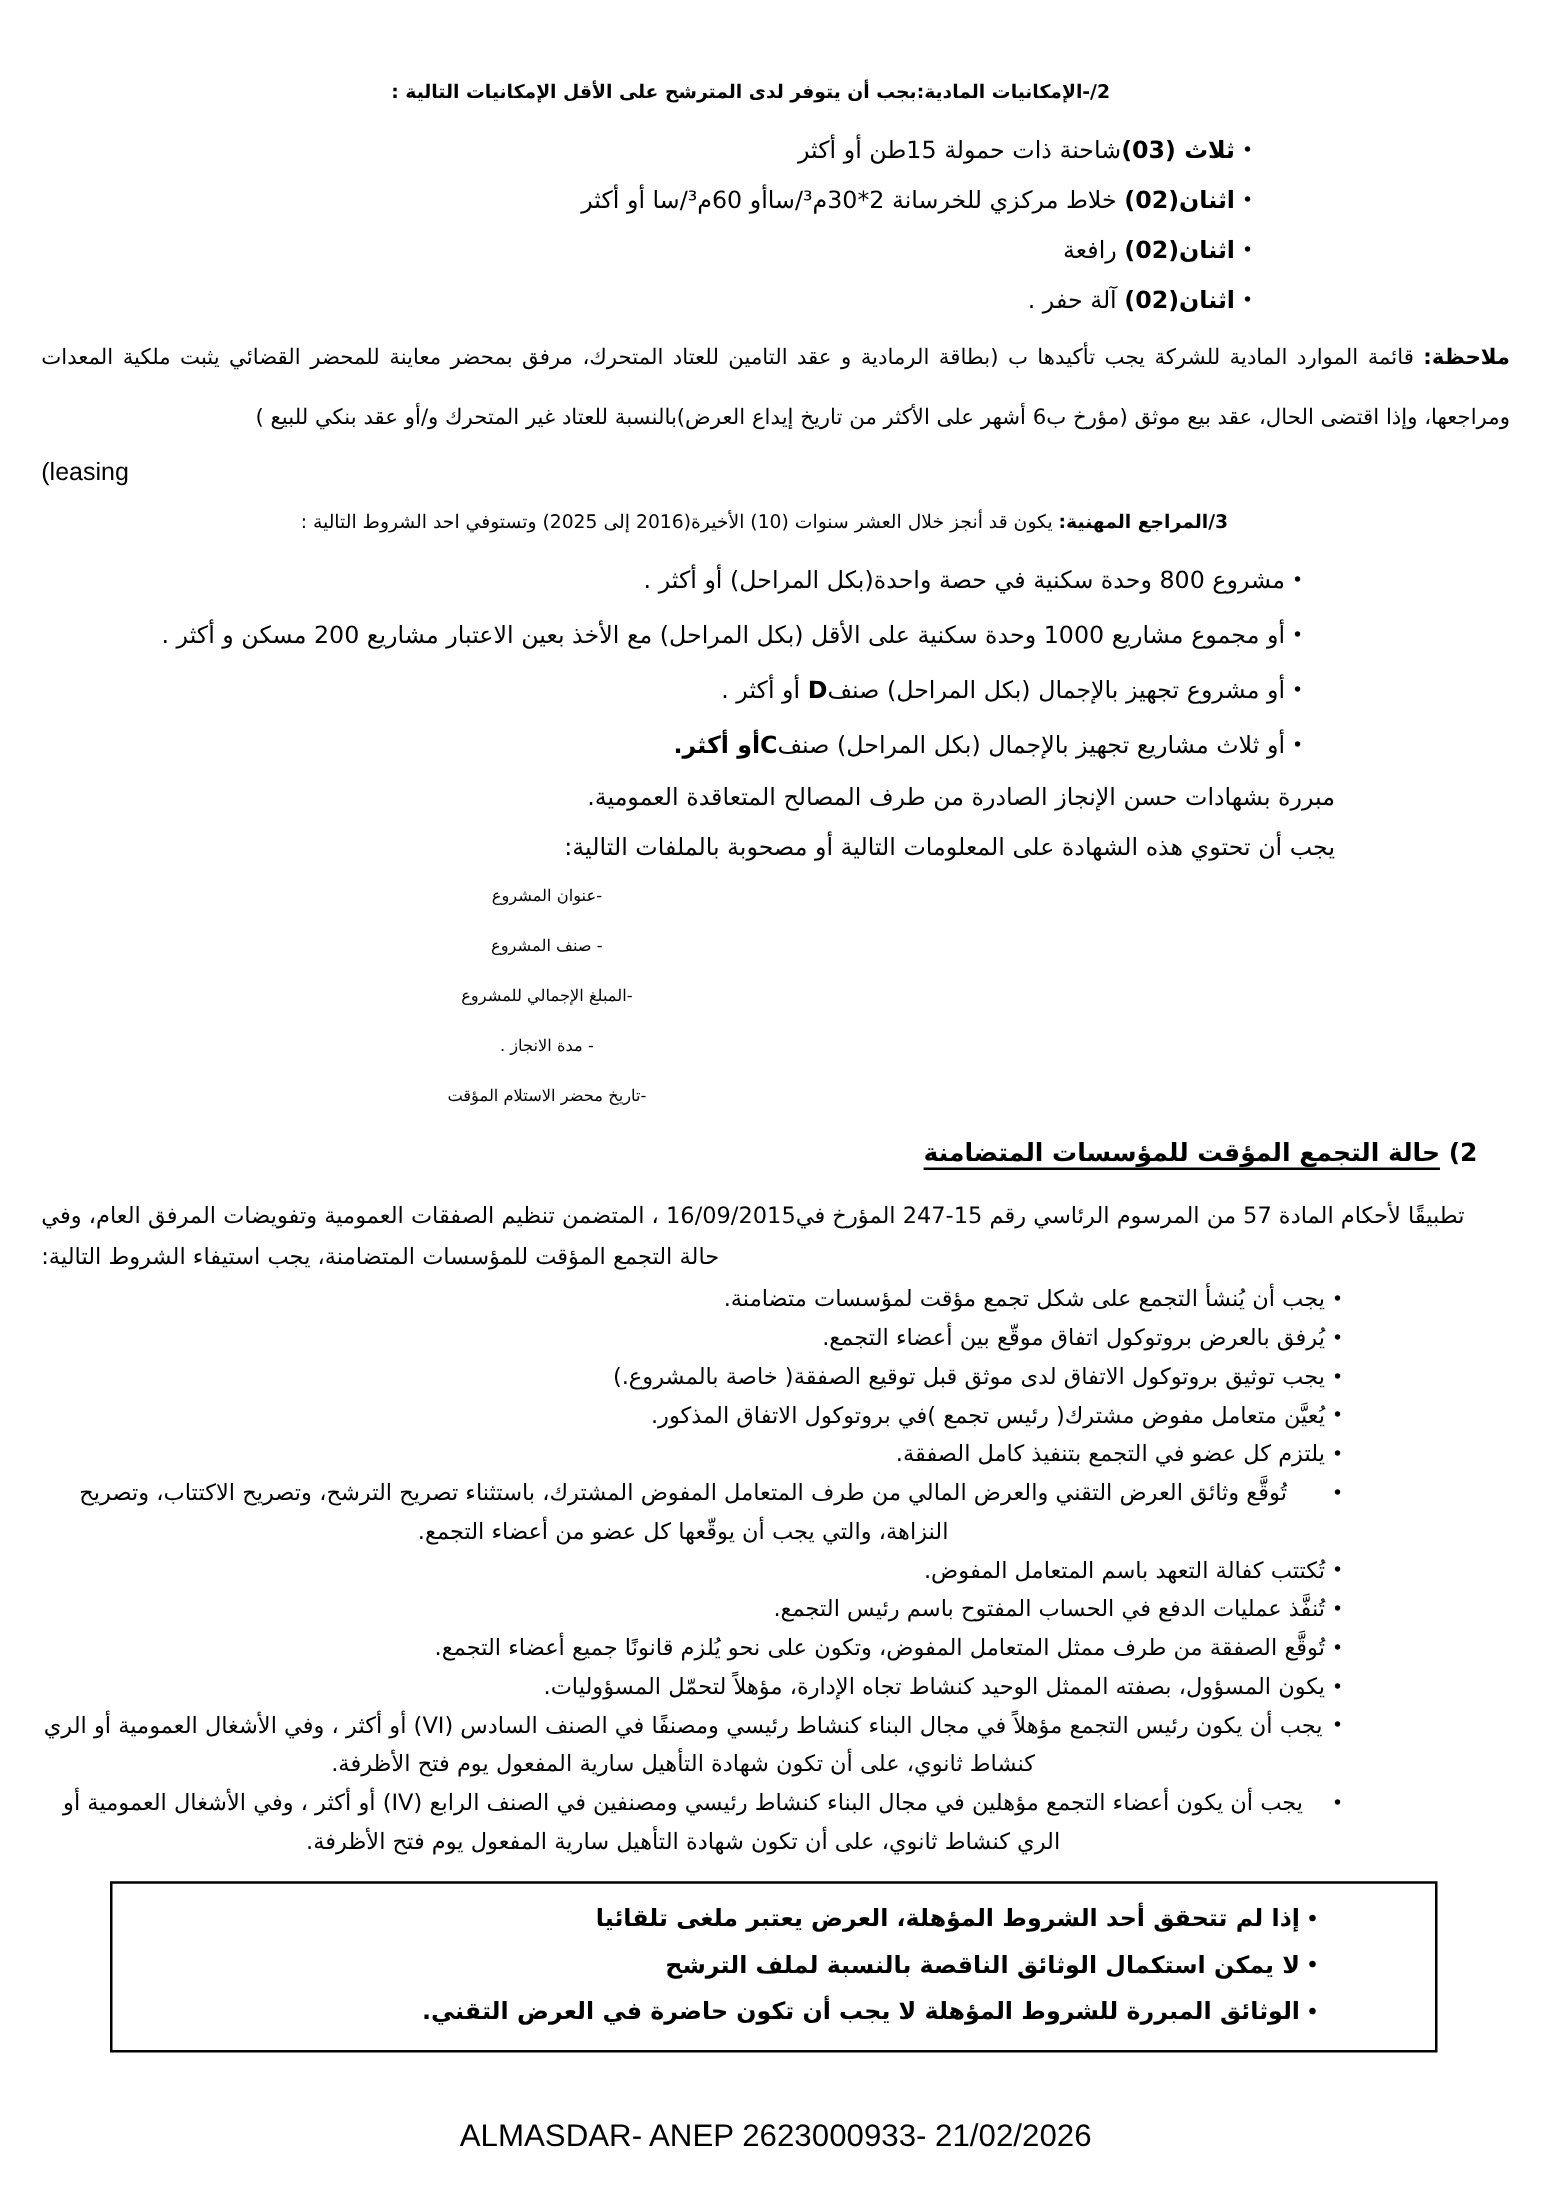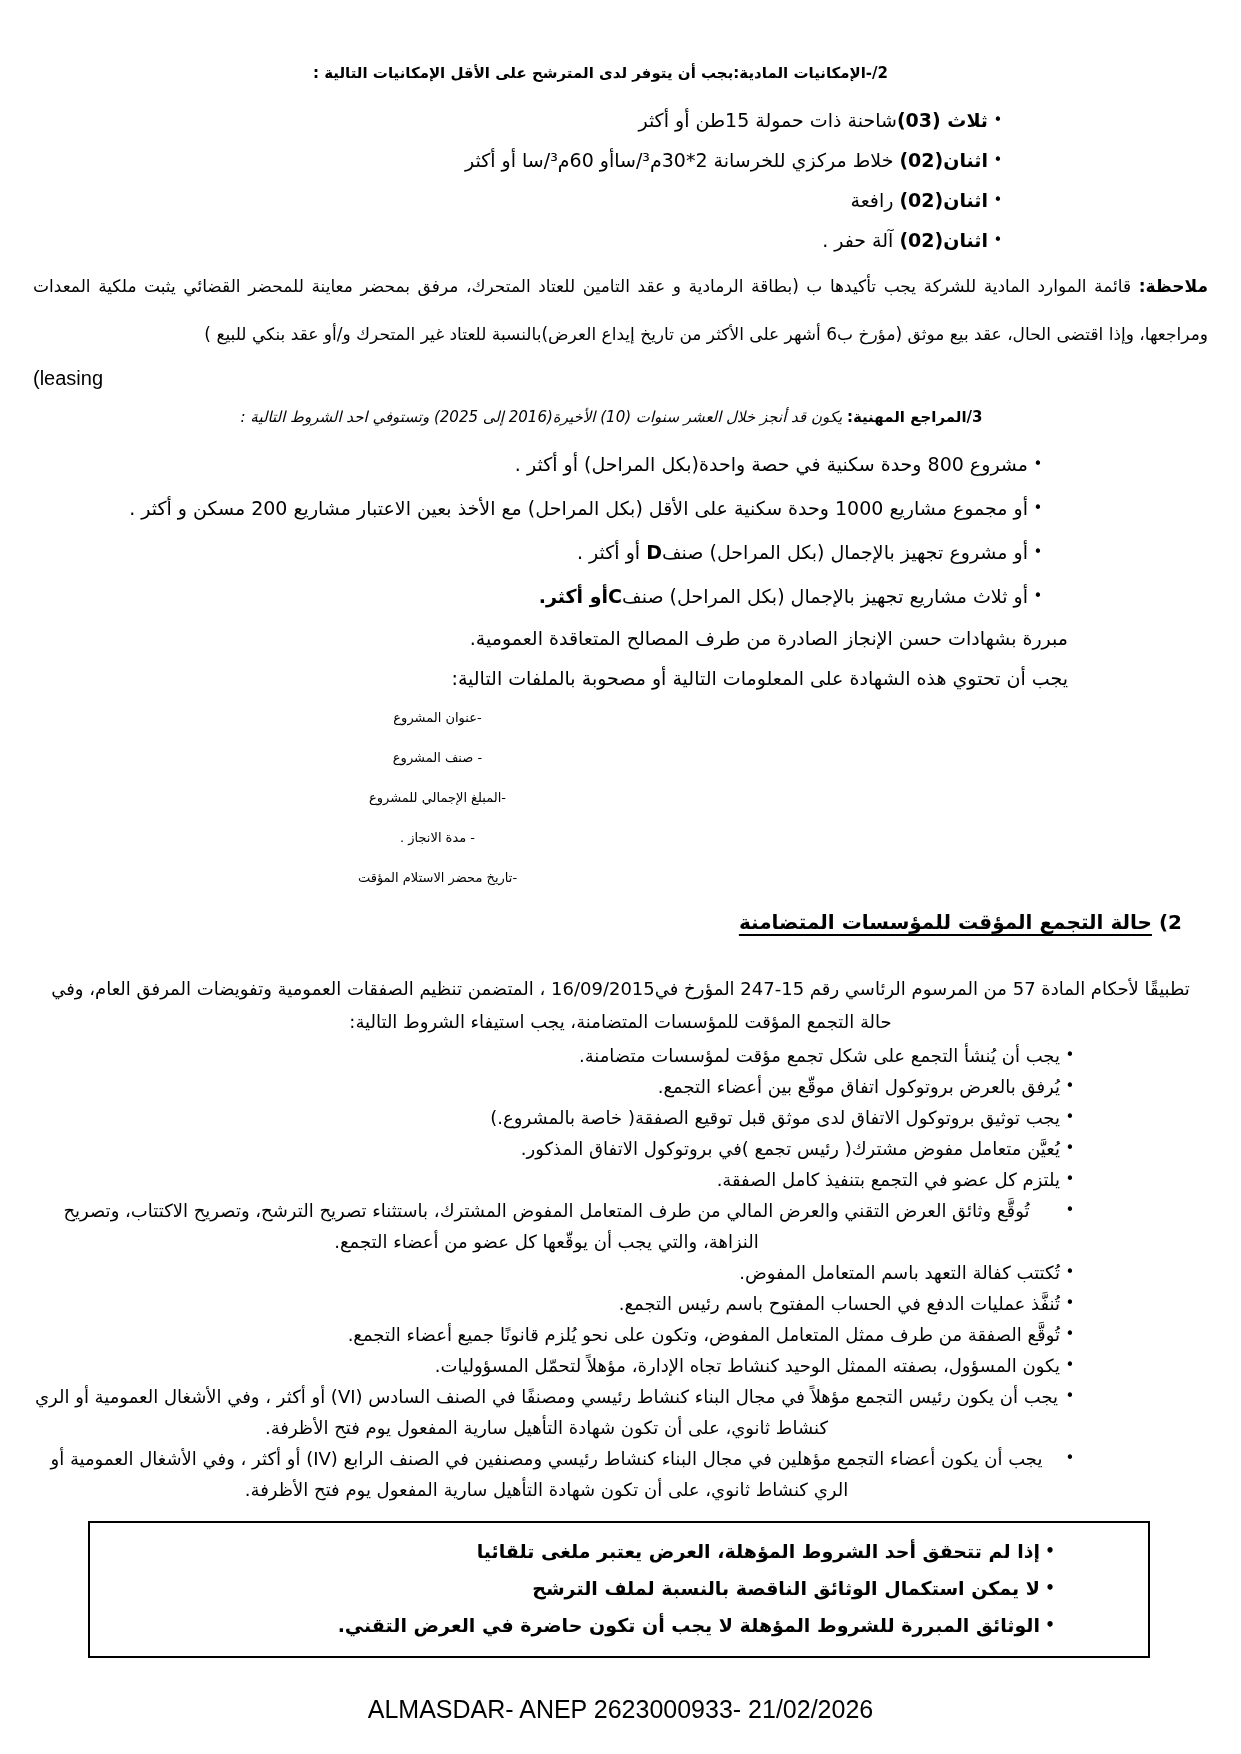--- a/index.html
+++ b/index.html
@@ -2,40 +2,40 @@
 <html lang="ar" dir="rtl"><head>
 <meta charset="utf-8">
 <style>
   html,body{margin:0;padding:0;background:#ffffff;}
   .page{
     position:relative;width:1241px;height:1754px;box-sizing:border-box;
     padding:58px 33px 0 33px;background:#fff;color:#000;direction:rtl;
     font-family:"DejaVu Sans","DejaVu Serif",sans-serif;overflow:hidden;
   }
   .h1{font-size:15px;font-weight:bold;text-align:center;line-height:30px;padding-right:40px;}
-  .h1 .norm{font-weight:normal;font-style:italic;}
+  .h1 .norm{font-weight:normal;}
   .h3{padding-right:18px;margin-top:4px;}
   
   .bul{display:flex;align-items:flex-start;}
   .dot{flex:0 0 20px;font-size:15px;line-height:inherit;text-align:center;}
   .bul .t{flex:1;text-align:right;}
   .bul .t.center{text-align:center;}
   .equip{margin-top:12px;padding-right:200px;font-size:19px;}
   .equip .bul{line-height:40px;}
   .refs{margin-top:10px;padding-right:160px;font-size:19px;}
   .refs .bul{line-height:44px;}
   .note{margin-top:2px;font-size:17px;line-height:48px;text-align:justify;}
   .leasing{font-family:"Liberation Sans","DejaVu Sans",sans-serif;font-size:20px;
            direction:ltr;padding-right:48px;line-height:40px;}
   .proof{font-size:19px;line-height:40px;text-align:right;padding-right:140px;}
   .proof:first-of-type{margin-top:4px;}
   .dash{font-size:13px;line-height:40px;text-align:center;padding-right:366px;}
   .h2g{margin-top:8px;font-size:20px;font-weight:bold;text-align:right;padding-right:26px;line-height:32px;}
   .h2g .u{text-decoration:underline;text-decoration-thickness:2px;text-underline-offset:5px;}
-  .intro{margin-top:34px;font-size:18px;line-height:33px;text-align:center;}
+  .intro{margin-top:18px;font-size:18px;line-height:33px;text-align:left;}
   .group{margin-top:2px;padding-right:128px;font-size:18px;}
   .group .bul{line-height:31px;}
   .warning-box{margin:16px 58px 0 55px;border:2px solid #000;padding:10px 0 12px 0;}
   .warning-box .bul{line-height:37px;font-size:19px;font-weight:bold;}
   .warning-box .list{padding-right:88px;}
   .footer{
     position:absolute;left:0;right:0;bottom:30px;direction:ltr;text-align:center;
     font-family:"Liberation Sans","DejaVu Sans",sans-serif;font-size:25px;color:#000000;
   }
   b.lat{font-weight:bold;}

